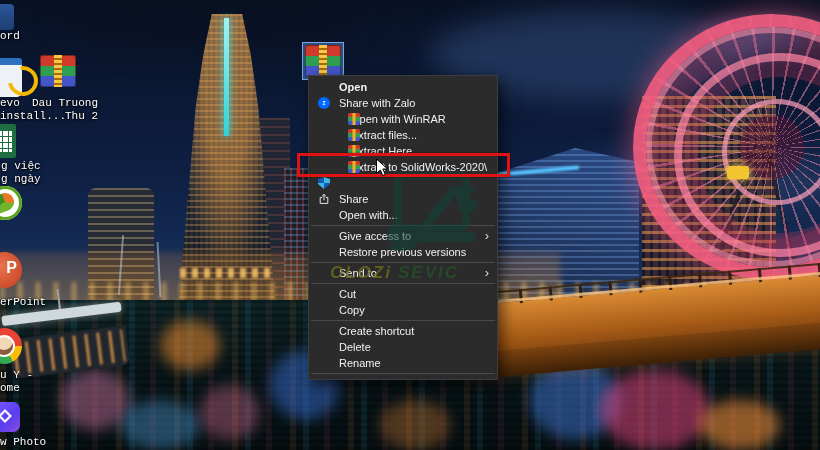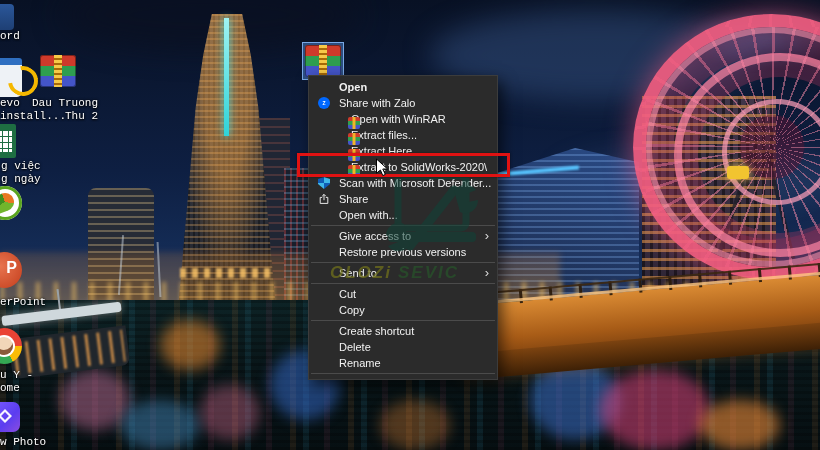--- a/index.html
+++ b/index.html
@@ -136,21 +136,21 @@
 
   
   .sel-file{position:absolute;left:302px;top:42px;width:40px;height:36px;background:rgba(88,148,230,.45);
     border:1px solid rgba(140,190,255,.8);}
   .sel-file .i-rar-big{left:2px;top:2px;}
 
   
   .cmenu{position:absolute;left:308px;top:75px;width:190px;background:#2b2b2b;
     border:1px solid #3c3c3c;box-shadow:4px 6px 14px rgba(0,0,0,.6);padding:3px 0;box-sizing:border-box;}
   .mrow{position:relative;height:16px;line-height:16px;color:#f2f2f2;font-size:11px;padding-left:30px;
-    display:flex;align-items:flex-end;cursor:default;}
+    display:flex;align-items:flex-start;cursor:default;}
   .mrow.bold{font-weight:bold;}
   .mic{position:absolute;left:9px;top:2px;width:12px;height:12px;display:block;}
   .msep{height:1px;background:#4b4b4b;margin:2px 2px;}
   .marrow{position:absolute;right:8px;top:0;color:#dcdcdc;font-size:13px;line-height:16px;}
   .mi-rar{border-radius:2px;background:linear-gradient(180deg,#cf3a2b 0 34%,#2f9e50 34% 67%,#4455c8 67% 100%);position:relative;}
   .mi-rar::before{content:"";position:absolute;left:50%;top:0;width:3px;height:100%;transform:translateX(-50%);background:#f0b429;}
   .mi-zalo{border-radius:50%;background:#0068ff;color:#fff;font-size:5px;font-weight:bold;text-align:center;line-height:12px;}
   .mi-def{clip-path:polygon(50% 0,100% 16%,100% 58%,50% 100%,0 58%,0 16%);
     background:conic-gradient(#3fb6e8 0 90deg,#0f5bb5 90deg 180deg,#3fb6e8 180deg 270deg,#0f5bb5 270deg 360deg);}
 
@@ -268,21 +268,20 @@
     <div class="mrow">
       <span class="mic mi-rar"></span>
       <span class="mlabel">Extract Here</span>
       </div>
     <div class="mrow">
       <span class="mic mi-rar"></span>
       <span class="mlabel">Extract to SolidWorks-2020\</span>
       </div>
     <div class="mrow">
       <span class="mic mi-def"></span>
-      <span class="mlabel">Scan with Microsoft Defender...</span>
       </div>
     <div class="mrow">
       <span class="mic">
         <svg width="12" height="12" viewBox="0 0 12 12">
             <path d="M4.2 4.4H2.2v6h7.6v-6h-2" fill="none" stroke="#e8e8e8" stroke-width="1"></path>
             <path d="M6 7.2V1.4M6 1.4 4.2 3.2M6 1.4l1.8 1.8" fill="none" stroke="#e8e8e8" stroke-width="1"></path>
           </svg>
       </span>
       <span class="mlabel">Share</span>
       </div>

